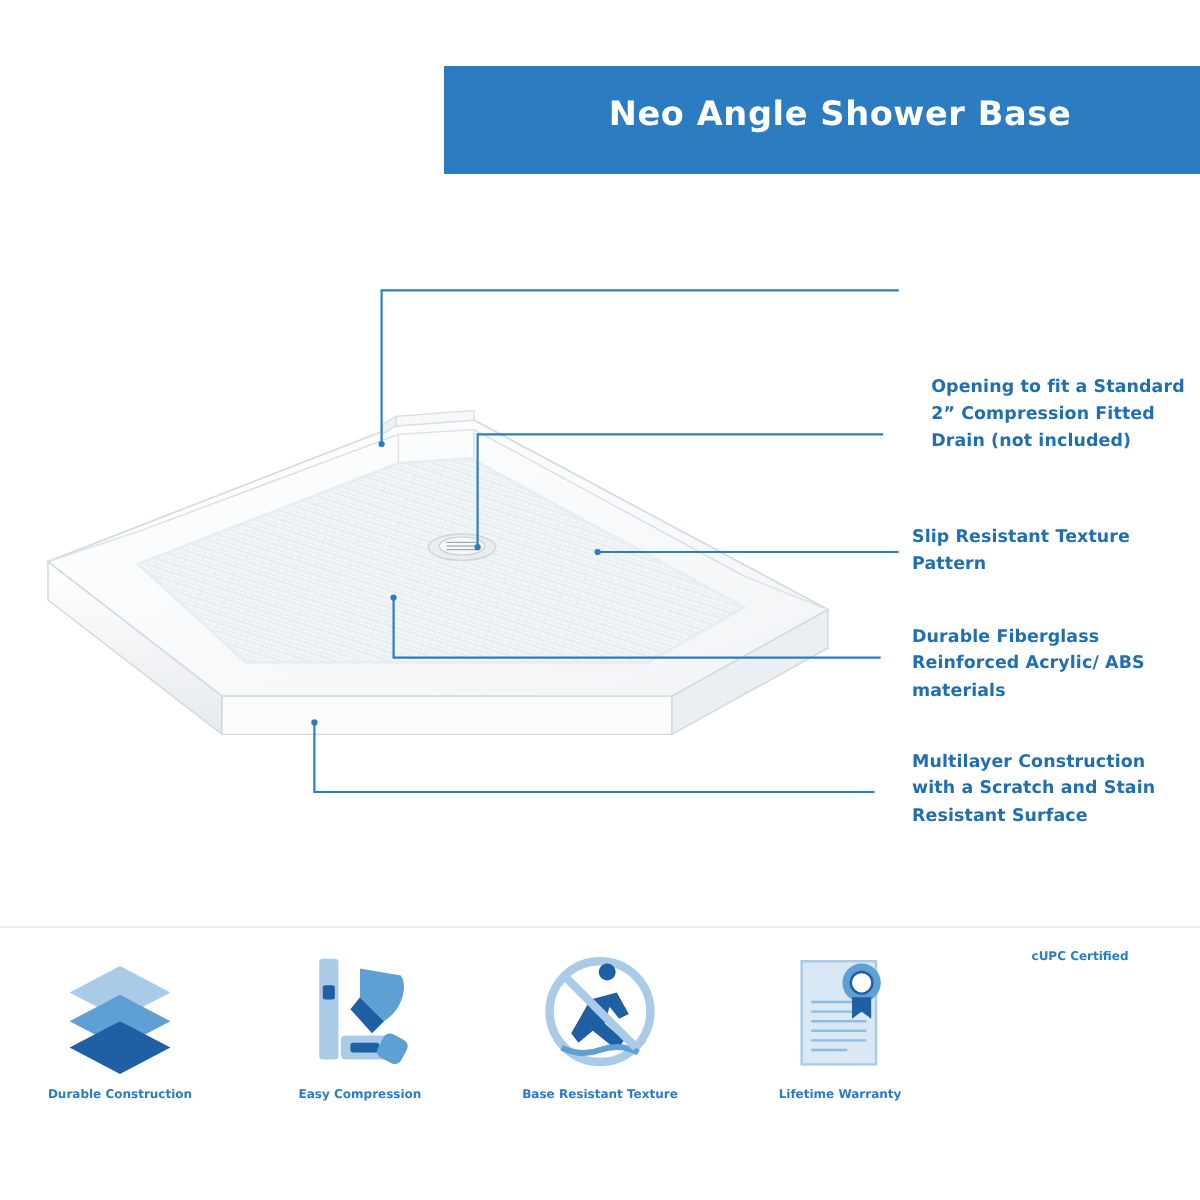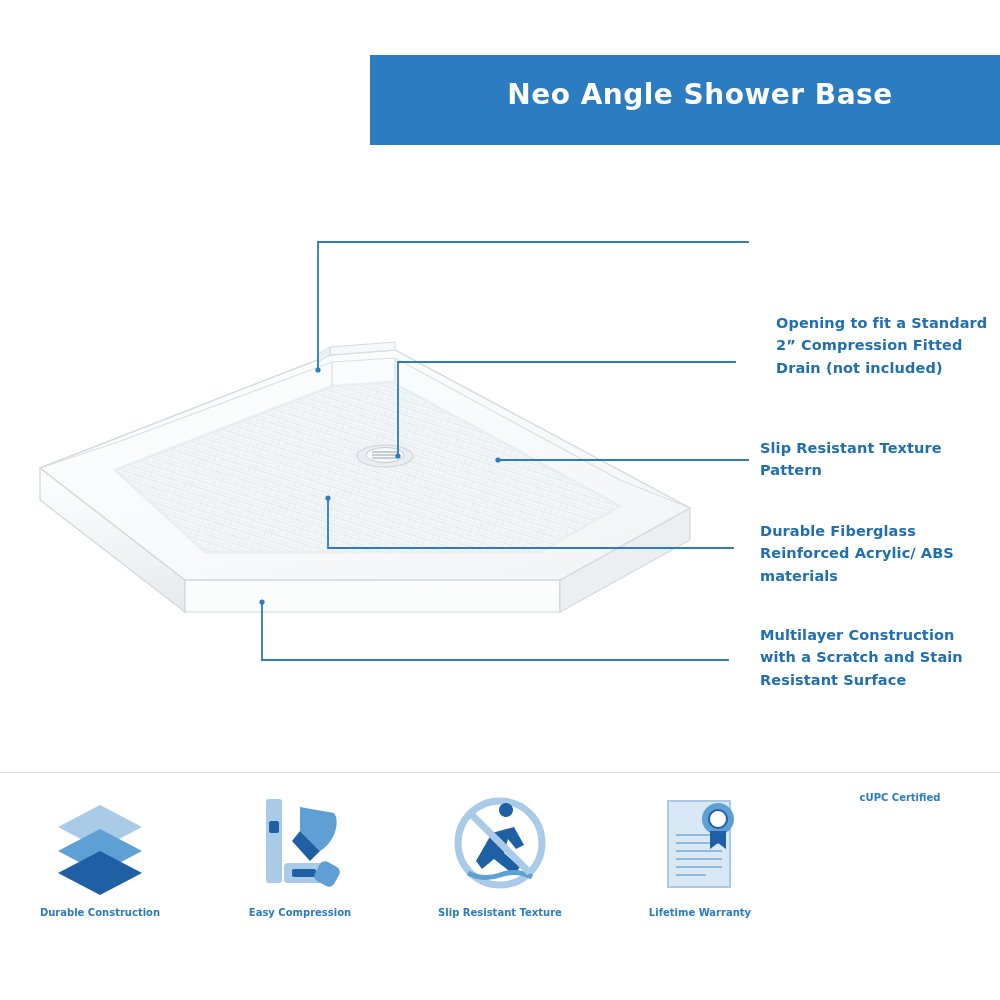--- a/index.html
+++ b/index.html
@@ -230,21 +230,21 @@
     <div class="feature">
       <div class="feature-icon">
         <svg width="104" height="104" viewBox="0 0 104 104">
           <circle cx="52" cy="52" r="42" fill="none" stroke="#a9cbe8" stroke-width="7"></circle>
           <path d="M58 26 a7 7 0 1 1 0.01 0 Z" fill="#1f5fa3"></path>
           <path d="M44 42 L66 36 L76 54 L68 58 L60 48 L56 62 L72 76 L66 84 L46 68 L34 78 L28 70 Z" fill="#1f5fa3"></path>
           <path d="M20 82 q16 8 32 2 q16 -6 32 2" fill="none" stroke="#5e9fd4" stroke-width="5"></path>
           <line x1="22" y1="22" x2="82" y2="82" stroke="#a9cbe8" stroke-width="7"></line>
         </svg>
       </div>
-      <div class="feature-label">Slip Resistant Texture</div>
+      <div class="feature-label">Base Resistant Texture</div>
     </div>
 
     <div class="feature">
       <div class="feature-icon">
         <svg width="104" height="104" viewBox="0 0 104 104">
           <rect x="20" y="10" width="62" height="86" fill="#d9e8f5" stroke="#a9cbe8" stroke-width="2"></rect>
           <g stroke="#8fbbdf" stroke-width="2">
             <line x1="28" y1="44" x2="74" y2="44"></line>
             <line x1="28" y1="52" x2="74" y2="52"></line>
             <line x1="28" y1="60" x2="74" y2="60"></line>

